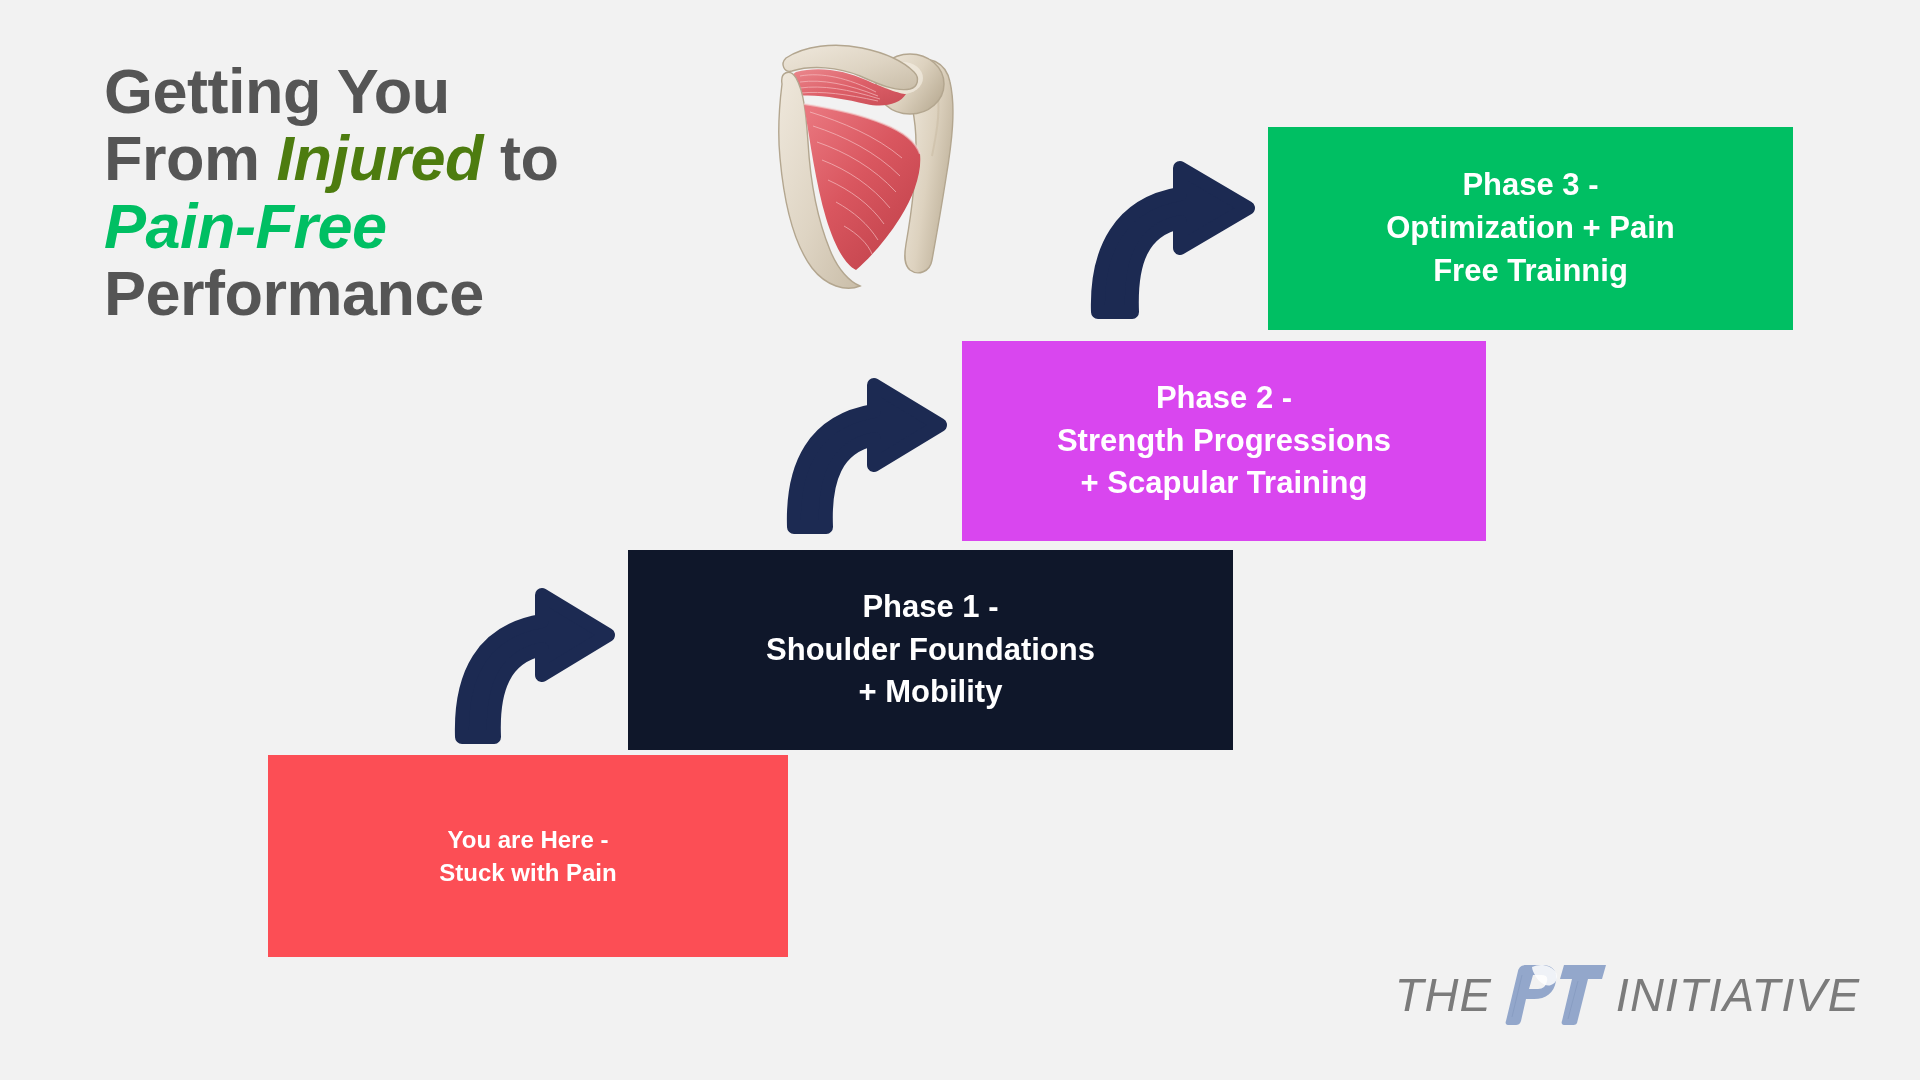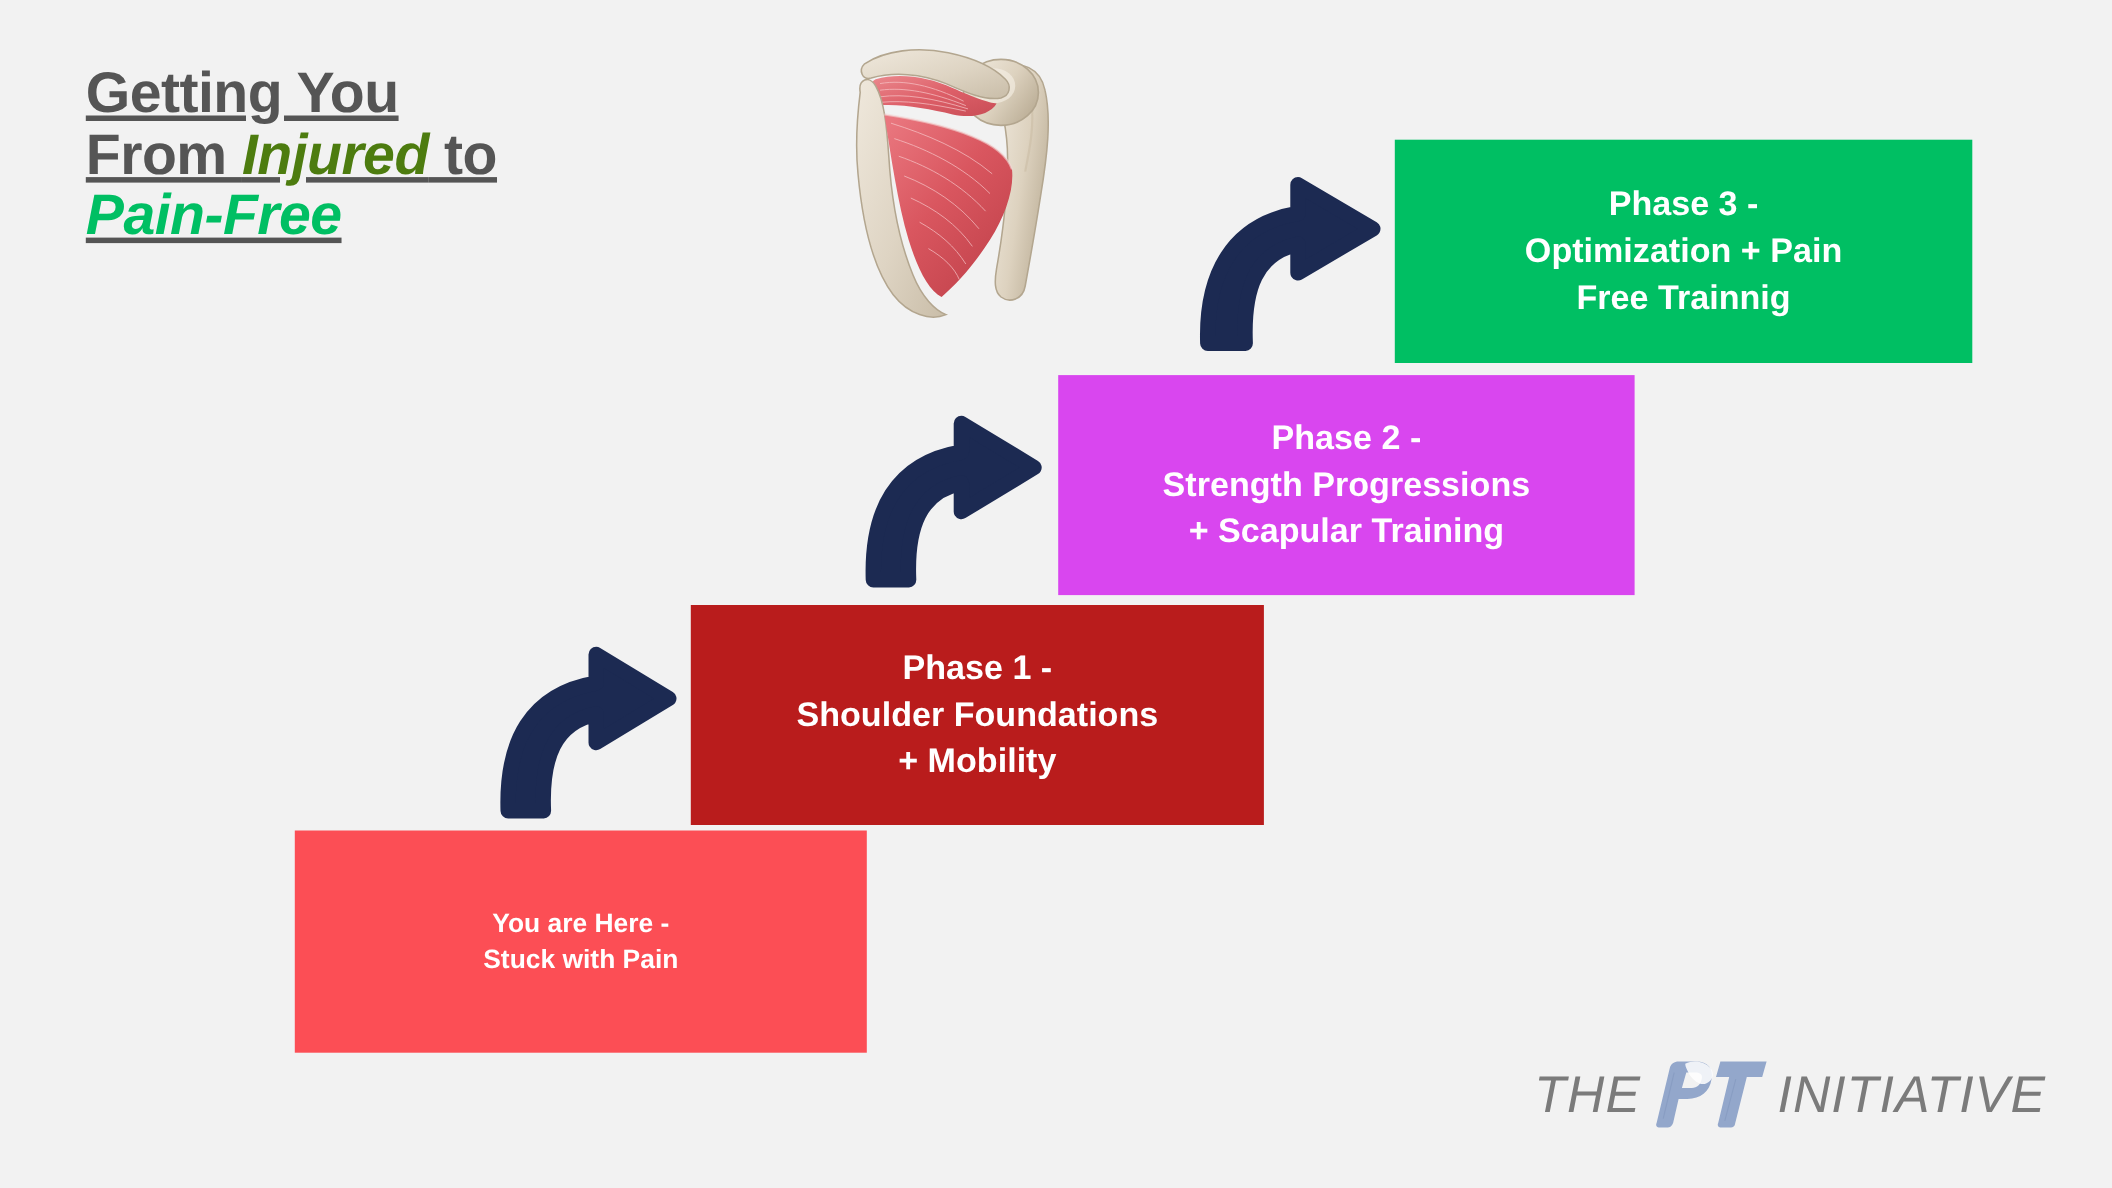--- a/index.html
+++ b/index.html
@@ -18,29 +18,28 @@
   #canvas {
     position: relative;
     width: 1920px;
     height: 1080px;
     background: #f2f2f2;
   }
 
   
   #headline {
     position: absolute;
-    left: 78px;
+    left: 104px;
     top: 58px;
     width: 640px;
-    font-size: 52px;
+    font-size: 63px;
     font-weight: 700;
     line-height: 1.07;
     color: #555555;
     letter-spacing: -0.5px;
-    text-decoration: underline;
   }
   #headline .hl-em-red {
     color: #4d7c0f;
     font-style: italic;
     font-weight: 700;
   }
   #headline .hl-em-green {
     color: #00bf63;
     font-style: italic;
     font-weight: 700;
@@ -67,23 +66,23 @@
     left: 268px;
     top: 755px;
     width: 520px;
     height: 202px;
     background: #fc4e55;
     font-size: 24px;
   }
   #box-phase1 {
     left: 628px;
     top: 550px;
-    width: 521px;
+    width: 605px;
     height: 200px;
-    background: #b91c1c;
+    background: #0f172a;
   }
   #box-phase2 {
     left: 962px;
     top: 341px;
     width: 524px;
     height: 200px;
     background: #d946ef;
   }
   #box-phase3 {
     left: 1268px;
@@ -146,20 +145,23 @@
 
   <div id="headline">
     <span class="hl-line">
       <span>Getting You</span>
     </span>
     <span class="hl-line">
       <span>From </span><span class="hl-em-red">Injured</span><span> to</span>
     </span>
     <span class="hl-line">
       <span class="hl-em-green">Pain-Free</span>
+    </span>
+    <span class="hl-line">
+      <span>Performance</span>
     </span>
   </div>
 
   <svg id="anatomy" viewBox="0 0 228 256">
     <defs>
       <linearGradient id="boneGrad" x1="0" y1="0" x2="1" y2="1">
         <stop offset="0%" stop-color="#efe8dc"></stop>
         <stop offset="55%" stop-color="#ded4c3"></stop>
         <stop offset="100%" stop-color="#c9bda8"></stop>
       </linearGradient>

